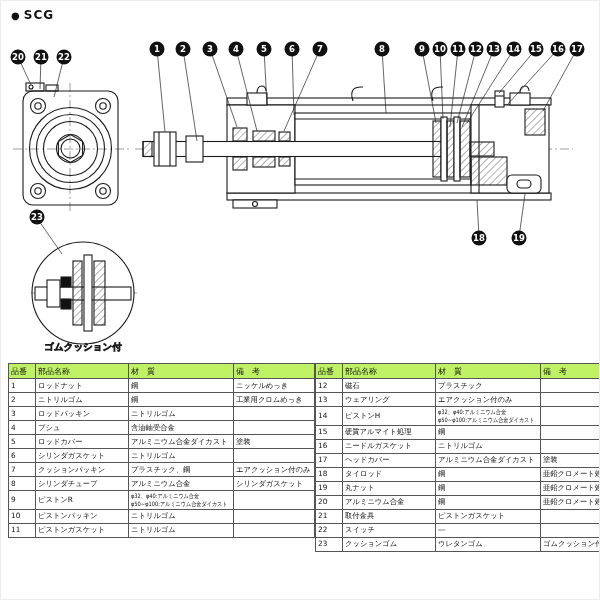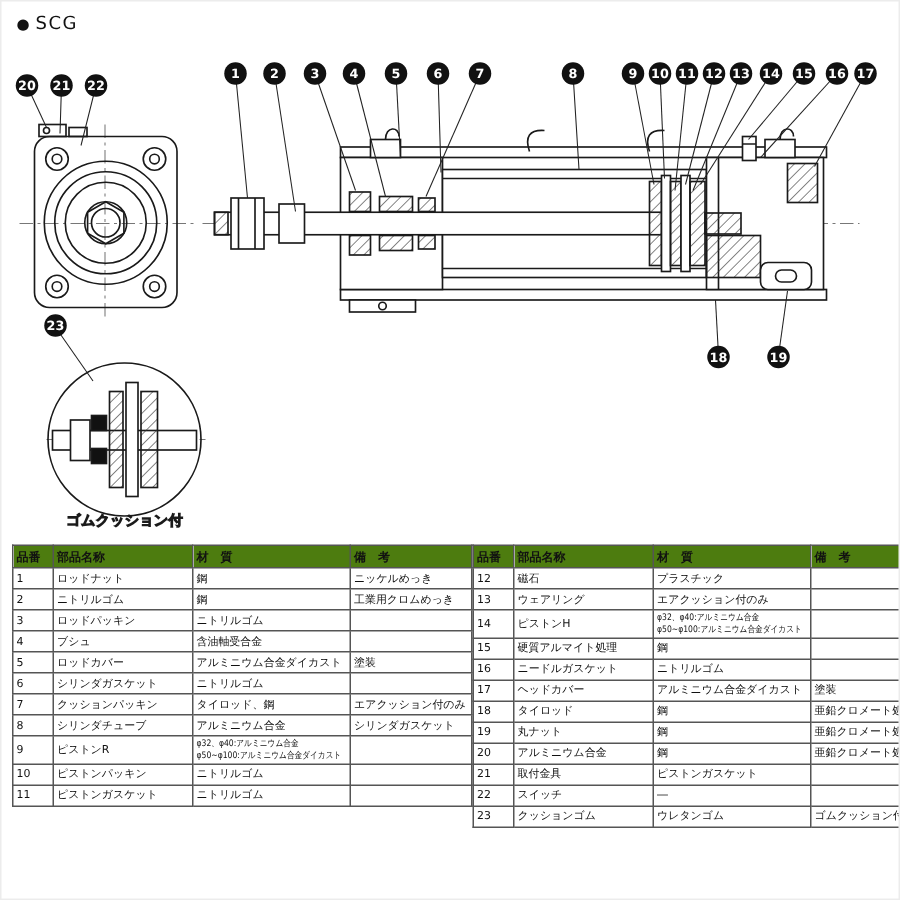--- a/index.html
+++ b/index.html
@@ -1,40 +1,40 @@
 <!DOCTYPE html>
 <html><head>
 <meta charset="utf-8">
 <style>
   html,body { margin:0; padding:0; background:#fff; }
   .page {
     position:relative; width:600px; height:600px; background:#fff;
     font-family:"DejaVu Sans","Liberation Sans",sans-serif;
     box-sizing:border-box; border:1px solid #ececec; overflow:hidden;
   }
-  .brand { position:absolute; top:7px; left:10px; font-size:12px; font-weight:normal; color:#111; letter-spacing:1px; }
+  .brand { position:absolute; top:7px; left:10px; font-size:12px; font-weight:bold; color:#111; letter-spacing:1px; }
   .brand .bullet { font-size:10px; margin-right:3px; }
 
   svg.diagram { position:absolute; top:0; left:0; }
   .draw { stroke:#1a1a1a; fill:none; stroke-width:1.1; }
   .cline { stroke:#777; stroke-width:0.7; stroke-dasharray:9 3 2 3; fill:none; }
   .leader { stroke:#222; stroke-width:0.7; fill:none; }
   .wfill { fill:#fff; }
   .hfill { fill:url(#hatch); }
   .co circle { fill:#111; stroke:none; }
   .co text { fill:#fff; font-family:"DejaVu Sans",sans-serif; font-size:8.5px; font-weight:bold; text-anchor:middle; }
   .caption { font-family:"DejaVu Sans",sans-serif; font-size:9.5px; fill:#111; text-anchor:middle; }
 
   .tables { position:absolute; top:362px; left:7px; display:flex; align-items:flex-start; }
   table.parts { border-collapse:collapse; table-layout:fixed; width:293px; margin-right:0; }
   .parts th, .parts td {
     border:1px solid #555; color:#111; text-align:left; vertical-align:middle;
     padding:1px 2px; overflow:hidden; white-space:nowrap;
   }
-  .parts th { background:#4d7c0f; font-size:8px; font-weight:bold; height:12px; }
+  .parts th { background:#bef264; font-size:8px; font-weight:normal; height:12px; }
   .parts td { font-size:7.3px; height:11px; line-height:1.3; }
   .parts .c0 { width:22px; }
   .parts .c1 { width:88px; }
   .parts .c2 { width:100px; }
   .parts .c3 { width:76px; }
   .small-line { display:block; font-size:6px; transform:scaleX(0.85); transform-origin:left center; white-space:nowrap; }
 </style>
 </head>
 <body>
 
@@ -315,21 +315,21 @@
           </tr>
           <tr>
             <td class="c0">6</td>
             <td class="c1">シリンダガスケット</td>
             <td class="c2">ニトリルゴム</td>
             <td class="c3"></td>
           </tr>
           <tr>
             <td class="c0">7</td>
             <td class="c1">クッションパッキン</td>
-            <td class="c2">タイロッド、鋼</td>
+            <td class="c2">プラスチック、鋼</td>
             <td class="c3">エアクッション付のみ</td>
           </tr>
           <tr>
             <td class="c0">8</td>
             <td class="c1">シリンダチューブ</td>
             <td class="c2">アルミニウム合金</td>
             <td class="c3">シリンダガスケット</td>
           </tr>
           <tr>
             <td class="c0">9</td>

